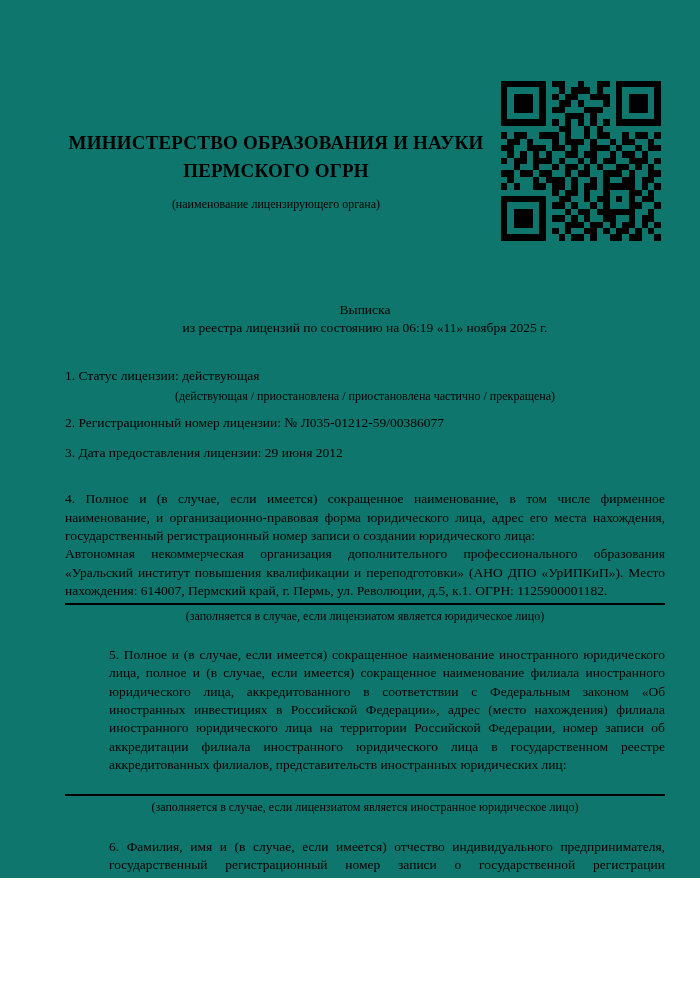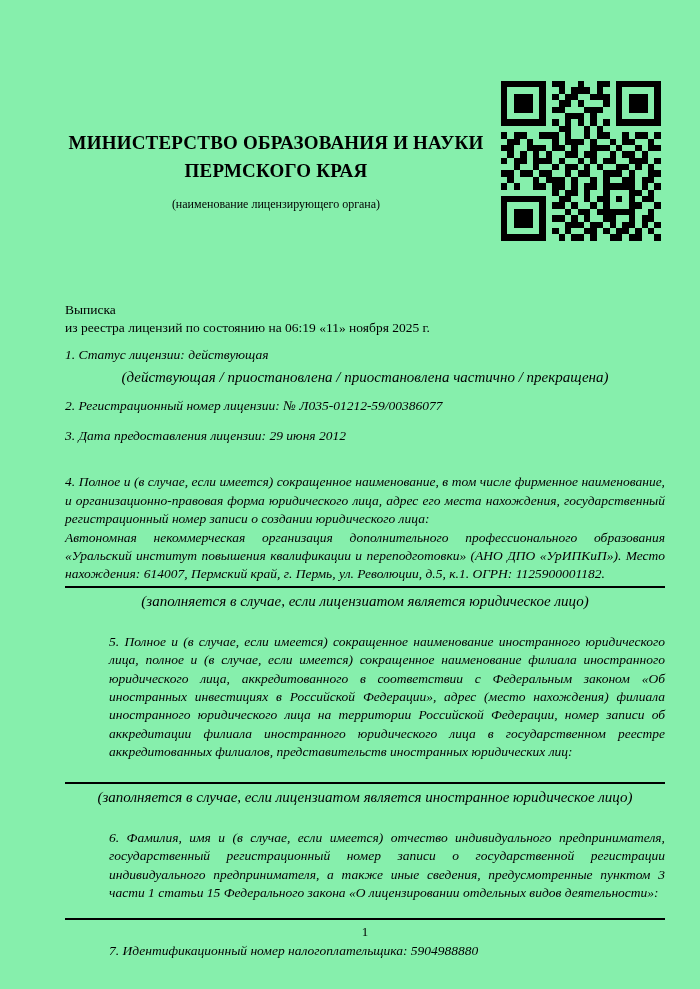--- a/index.html
+++ b/index.html
@@ -1,20 +1,20 @@
 <!DOCTYPE html>
 <html lang="ru"><head>
 <meta charset="utf-8">
 <style>
   html, body { margin: 0; padding: 0; background: #ffffff; }
   .page {
     position: relative;
     width: 700px;
-    height: 989px;
-    background: #86efac;
+    height: 878px;
+    background: #0f766e;
     font-family: "Liberation Serif", serif;
     color: #000000;
     overflow: hidden;
   }
   .header {
     position: absolute;
     left: 65px;
     top: 129px;
     width: 422px;
     text-align: center;
@@ -36,37 +36,36 @@
     display: grid;
     grid-template-columns: repeat(25, 6.4px);
     grid-auto-rows: 6.4px;
   }
   .qm { background: #000000; }
   .doc-title {
     position: absolute;
     left: 65px;
     top: 301px;
     width: 600px;
-    text-align: left;
+    text-align: center;
     font-size: 13.5px;
     line-height: 1.35;
   }
   .content {
     position: absolute;
     left: 65px;
-    top: 346px;
+    top: 367px;
     width: 600px;
     font-size: 13.5px;
     line-height: 1.36;
-    font-style: italic;
   }
   .item { margin: 0; }
   .just { text-align: justify; }
   .cap {
-    font-size: 15px;
+    font-size: 12px;
     text-align: center;
     margin-top: 3px;
   }
   .mt20 { margin-top: 9px; }
   .mt14 { margin-top: 12px; }
   .mt12 { margin-top: 28px; }
   .mt22 { margin-top: 22px; margin-left: 44px; }
   .rule {
     border-top: 2px solid #000000;
     margin-top: 2px;
@@ -83,21 +82,21 @@
     font-size: 13px;
   }
 </style>
 </head>
 <body>
 
 <div class="page">
 
   <div class="header">
     <div class="h1">МИНИСТЕРСТВО ОБРАЗОВАНИЯ И НАУКИ</div>
-    <div class="h1">ПЕРМСКОГО КРАЯ</div>
+    <div class="h1">ПЕРМСКОГО ОГРН</div>
     <div class="hcap">(наименование лицензирующего органа)</div>
   </div>
 
   <div class="qr-grid">
       <div class="qm"></div>
       <div class="qm"></div>
       <div class="qm"></div>
       <div class="qm"></div>
       <div class="qm"></div>
       <div class="qm"></div>

